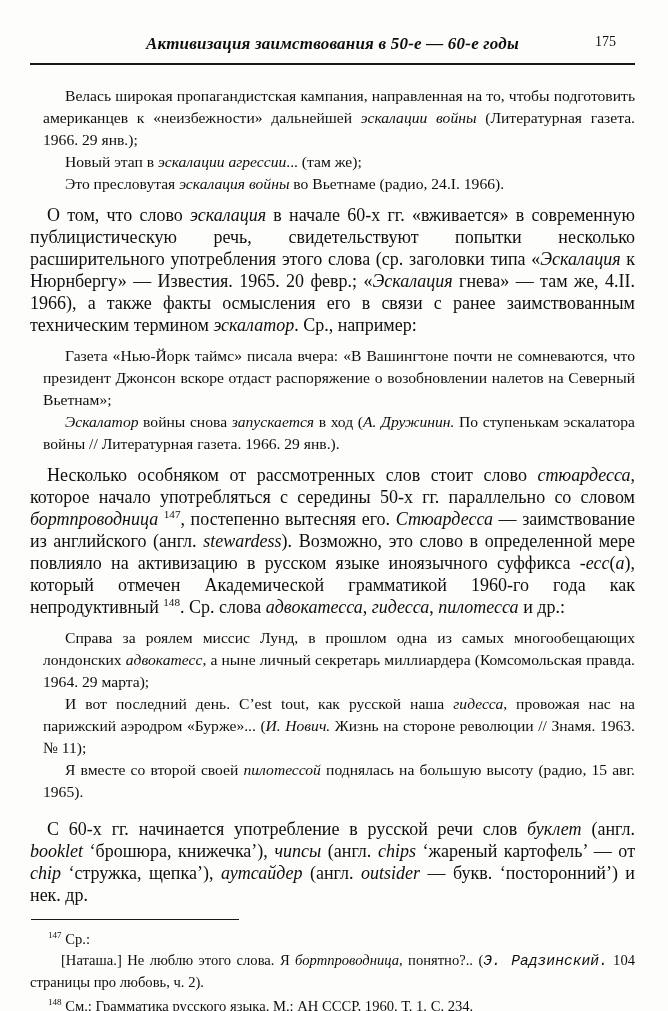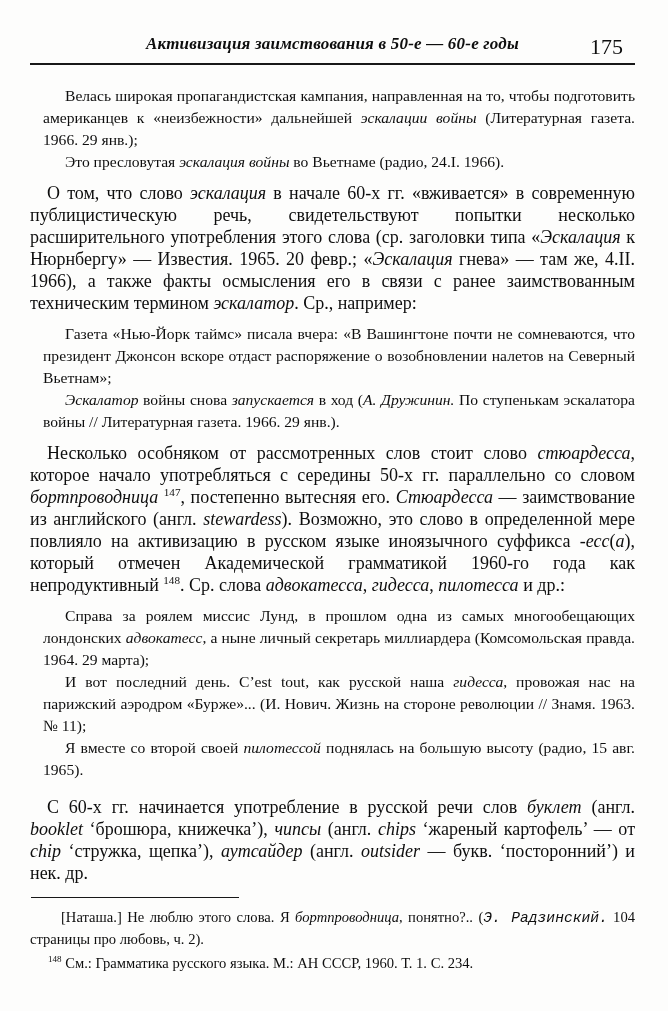--- a/index.html
+++ b/index.html
@@ -31,23 +31,23 @@
     right: 0;
     text-align: center;
     font-style: italic;
     font-weight: bold;
     font-size: 17px;
     letter-spacing: 0.2px;
     white-space: nowrap;
   }
   .page-number {
     position: absolute;
-    right: 12px;
+    right: 19px;
     top: 0;
-    font-size: 22px;
+    font-size: 14px;
   }
   .header-rule {
     border: none;
     border-top: 2px solid #181818;
     margin: 7px 0 0 0;
   }
   
   p { margin: 0; }
   .para {
     font-size: 18px;
@@ -93,40 +93,42 @@
 <div class="page">
 
   <div class="header">
     <span class="running-title">Активизация заимствования в 50-е — 60-е годы</span>
     <span class="page-number">175</span>
   </div>
   <hr class="header-rule">
 
   <div class="quote-group quote-group-first">
     <p class="quote"><span>Велась широкая пропагандистская кампания, направленная на то, чтобы подготовить американцев к «неизбежности» дальнейшей </span><span style="font-style: italic;">эскалации войны</span><span> (Литературная газета. 1966. 29 янв.);</span></p>
+    <p class="quote"><span>Новый этап в </span><span style="font-style: italic;">эскалации агрессии</span><span>... (там же);</span></p>
     <p class="quote"><span>Это пресловутая </span><span style="font-style: italic;">эскалация войны</span><span> во Вьетнаме (радио, 24.I. 1966).</span></p>
   </div>
 
   <p class="para"><span>О том, что слово </span><span style="font-style: italic;">эскалация</span><span> в начале 60-х гг. «вживается» в современную публицистическую речь, свидетельствуют попытки несколько расширительного употребления этого слова (ср. заголовки типа «</span><span style="font-style: italic;">Эскалация</span><span> к Нюрнбергу» — Известия. 1965. 20 февр.; «</span><span style="font-style: italic;">Эскалация</span><span> гнева» — там же, 4.II. 1966), а также факты осмысления его в связи с ранее заимствованным техническим термином </span><span style="font-style: italic;">эскалатор</span><span>. Ср., например:</span></p>
 
   <div class="quote-group">
     <p class="quote"><span>Газета «Нью-Йорк таймс» писала вчера: «В Вашингтоне почти не сомневаются, что президент Джонсон вскоре отдаст распоряжение о возобновлении налетов на Северный Вьетнам»;</span></p>
     <p class="quote"><span style="font-style: italic;">Эскалатор</span><span> войны снова </span><span style="font-style: italic;">запускается</span><span> в ход (</span><span style="font-style: italic;">А. Дружинин.</span><span> По ступенькам эскалатора войны // Литературная газета. 1966. 29 янв.).</span></p>
   </div>
 
   <p class="para"><span>Несколько особняком от рассмотренных слов стоит слово </span><span style="font-style: italic;">стюардесса</span><span>, которое начало употребляться с середины 50-х гг. параллельно со словом </span><span style="font-style: italic;">бортпроводница</span><span> </span><sup>147</sup><span>, постепенно вытесняя его. </span><span style="font-style: italic;">Стюардесса</span><span> — заимствование из английского (англ. </span><span style="font-style: italic;">stewardess</span><span>). Возможно, это слово в определенной мере повлияло на активизацию в русском языке иноязычного суффикса -</span><span style="font-style: italic;">есс</span><span>(</span><span style="font-style: italic;">а</span><span>), который отмечен Академической грамматикой 1960-го года как непродуктивный </span><sup>148</sup><span>. Ср. слова </span><span style="font-style: italic;">адвокатесса</span><span>, </span><span style="font-style: italic;">гидесса</span><span>, </span><span style="font-style: italic;">пилотесса</span><span> и др.:</span></p>
 
   <div class="quote-group">
     <p class="quote"><span>Справа за роялем миссис Лунд, в прошлом одна из самых многообещающих лондонских </span><span style="font-style: italic;">адвокатесс</span><span>, а ныне личный секретарь миллиардера (Комсомольская правда. 1964. 29 марта);</span></p>
-    <p class="quote"><span>И вот последний день. C’est tout, как русской наша </span><span style="font-style: italic;">гидесса</span><span>, провожая нас на парижский аэродром «Бурже»... (</span><span style="">И. Нович.</span><span> Жизнь на стороне революции // Знамя. 1963. № 11);</span></p>
+    <p class="quote"><span>И вот последний день. C’est tout, как русской наша </span><span style="font-style: italic;">гидесса</span><span>, провожая нас на парижский аэродром «Бурже»... (</span><span style="font-style: italic;">И. Нович.</span><span> Жизнь на стороне революции // Знамя. 1963. № 11);</span></p>
     <p class="quote"><span>Я вместе со второй своей </span><span style="font-style: italic;">пилотессой</span><span> поднялась на большую высоту (радио, 15 авг. 1965).</span></p>
   </div>
 
   <p class="para para-last"><span>С 60-х гг. начинается употребление в русской речи слов </span><span style="font-style: italic;">буклет</span><span> (англ. </span><span style="font-style: italic;">booklet</span><span> ‘брошюра, книжечка’), </span><span style="font-style: italic;">чипсы</span><span> (англ. </span><span style="font-style: italic;">chips</span><span> ‘жареный картофель’ — от </span><span style="font-style: italic;">chip</span><span> ‘стружка, щепка’), </span><span style="font-style: italic;">аутсайдер</span><span> (англ. </span><span style="font-style: italic;">outsider</span><span> — букв. ‘посторонний’) и нек. др.</span></p>
 
   <hr class="footnote-rule">
 
   <div class="footnotes">
+    <p class="footnote fn-note"><sup>147</sup><span> Ср.:</span></p>
     <p class="footnote fn-quote"><span>[Наташа.] Не люблю этого слова. Я </span><span style="font-style: italic;">бортпроводница</span><span>, понятно?.. (</span><span style="font-style: italic; font-family: Liberation Mono, monospace;">Э. Радзинский.</span><span> 104 страницы про любовь, ч. 2).</span></p>
     <p class="footnote fn-note fn-last"><sup>148</sup><span> См.: Грамматика русского языка. М.: АН СССР, 1960. Т. 1. С. 234.</span></p>
   </div>
 
 </div>
 
 </body></html>

